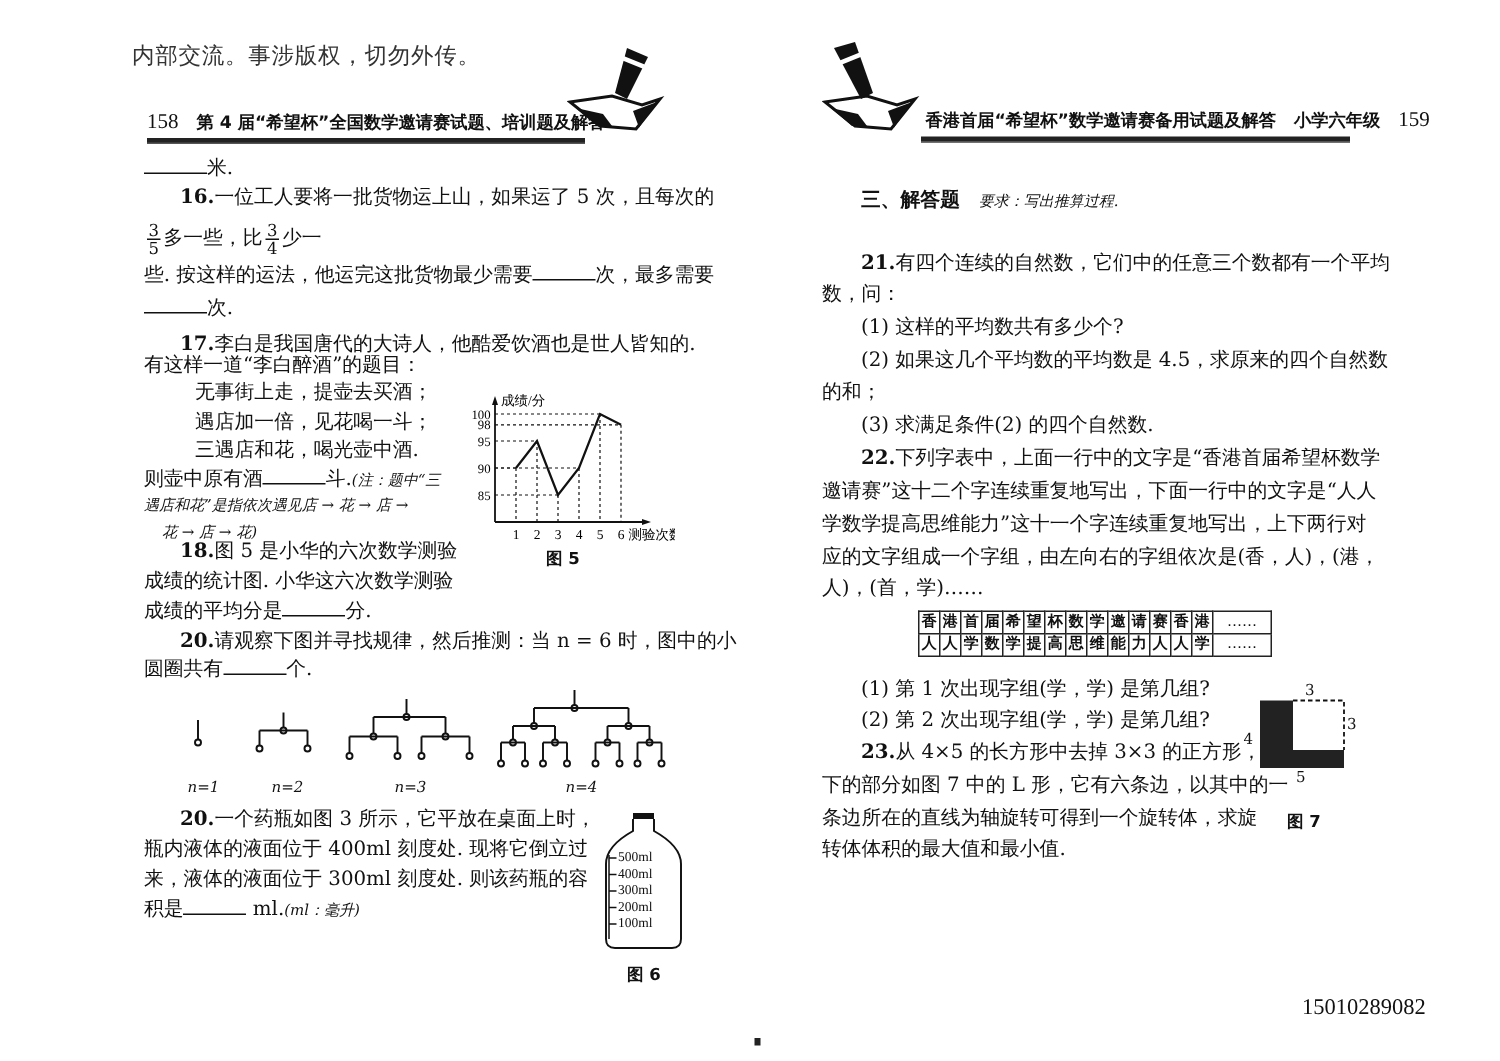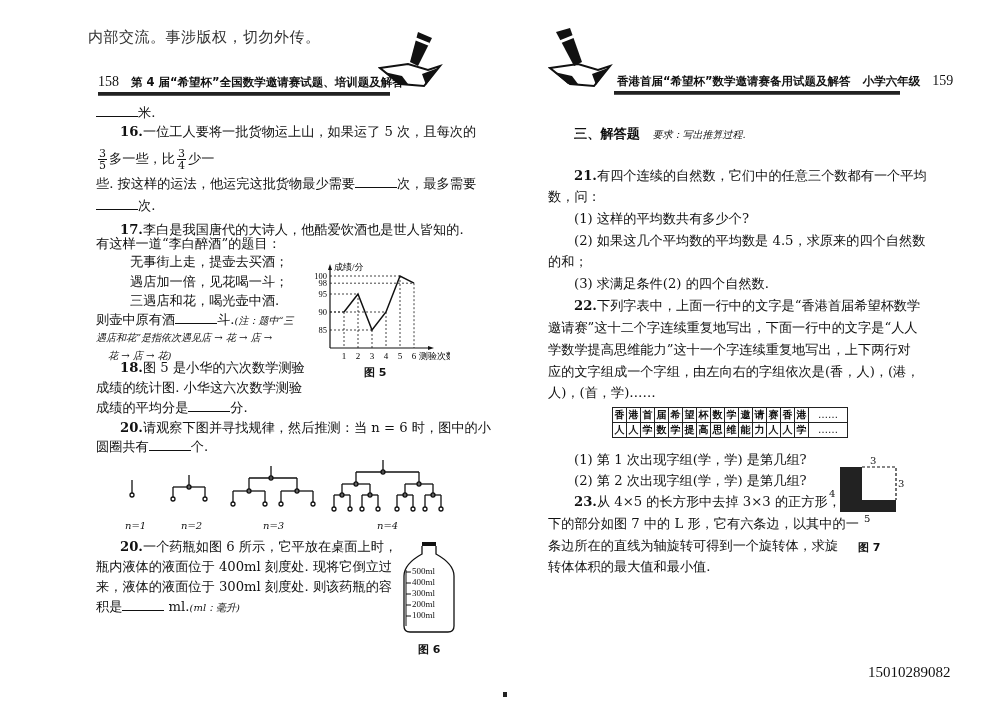--- a/index.html
+++ b/index.html
@@ -190,21 +190,21 @@
         <circle cx="315" cy="49" r="2"></circle>
       <line x1="331" y1="35" x2="331" y2="47"></line>
         <circle cx="331" cy="49" r="2"></circle>
     </g>
   </svg>
   <div class="abs small" style="left:125px;top:520px;">n=1</div>
   <div class="abs small" style="left:181px;top:520px;">n=2</div>
   <div class="abs small" style="left:263px;top:520px;">n=3</div>
   <div class="abs small" style="left:377px;top:520px;">n=4</div>
 
-  <div class="abs line" style="left:120px;top:537px;"><span class="num">20.</span><span>一个药瓶如图 6 所示，它平放在桌面上时，</span></div>
+  <div class="abs line" style="left:120px;top:537px;"><span class="num">20.</span><span>一个药瓶如图 3 所示，它平放在桌面上时，</span></div>
   <div class="abs line" style="left:96px;top:557px;">瓶内液体的液面位于 400ml 刻度处. 现将它倒立过</div>
   <div class="abs line" style="left:96px;top:577px;">来，液体的液面位于 300ml 刻度处. 则该药瓶的容</div>
   <div class="abs line" style="left:96px;top:597px;">
     <span>积是</span><span class="blank"></span> <span>ml.</span><span class="small">(ml：毫升)</span>
   </div>
 
   <svg class="abs" style="left:400px;top:542px;" width="60" height="92" viewBox="0 0 60 92">
     <rect x="22" y="0" width="14" height="4" fill="#111"></rect>
     <path d="M22,4 L22,12 Q4,22 4,34 L4,84 Q4,90 10,90 L48,90 Q54,90 54,84 L54,34 Q54,22 36,12 L36,4" fill="#fff" stroke="#111" stroke-width="1.3"></path>
     <g stroke="#111" stroke-width="1">

